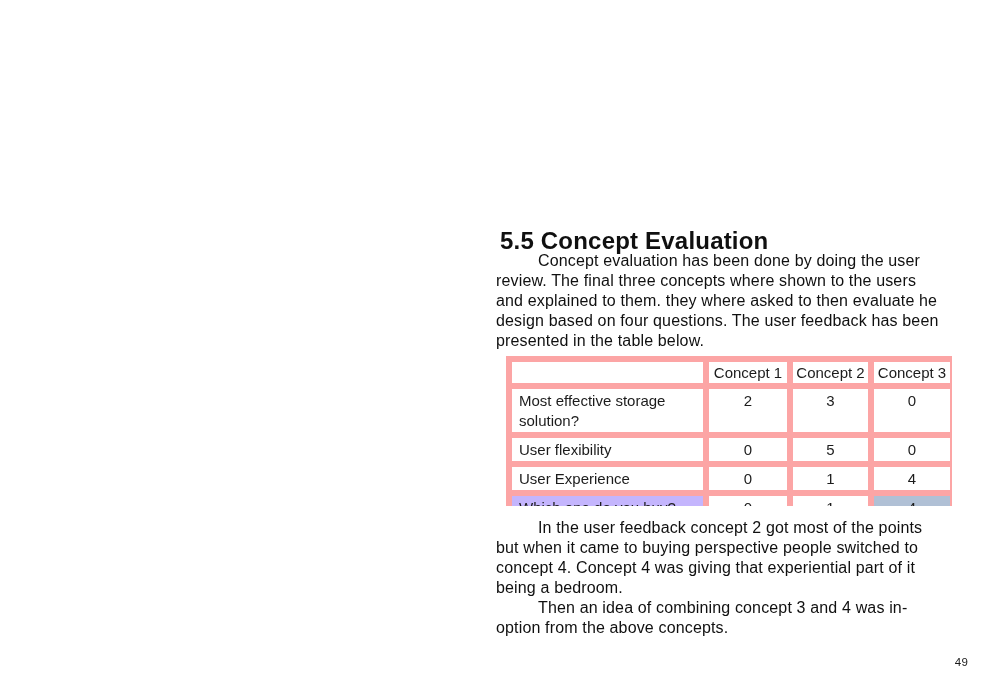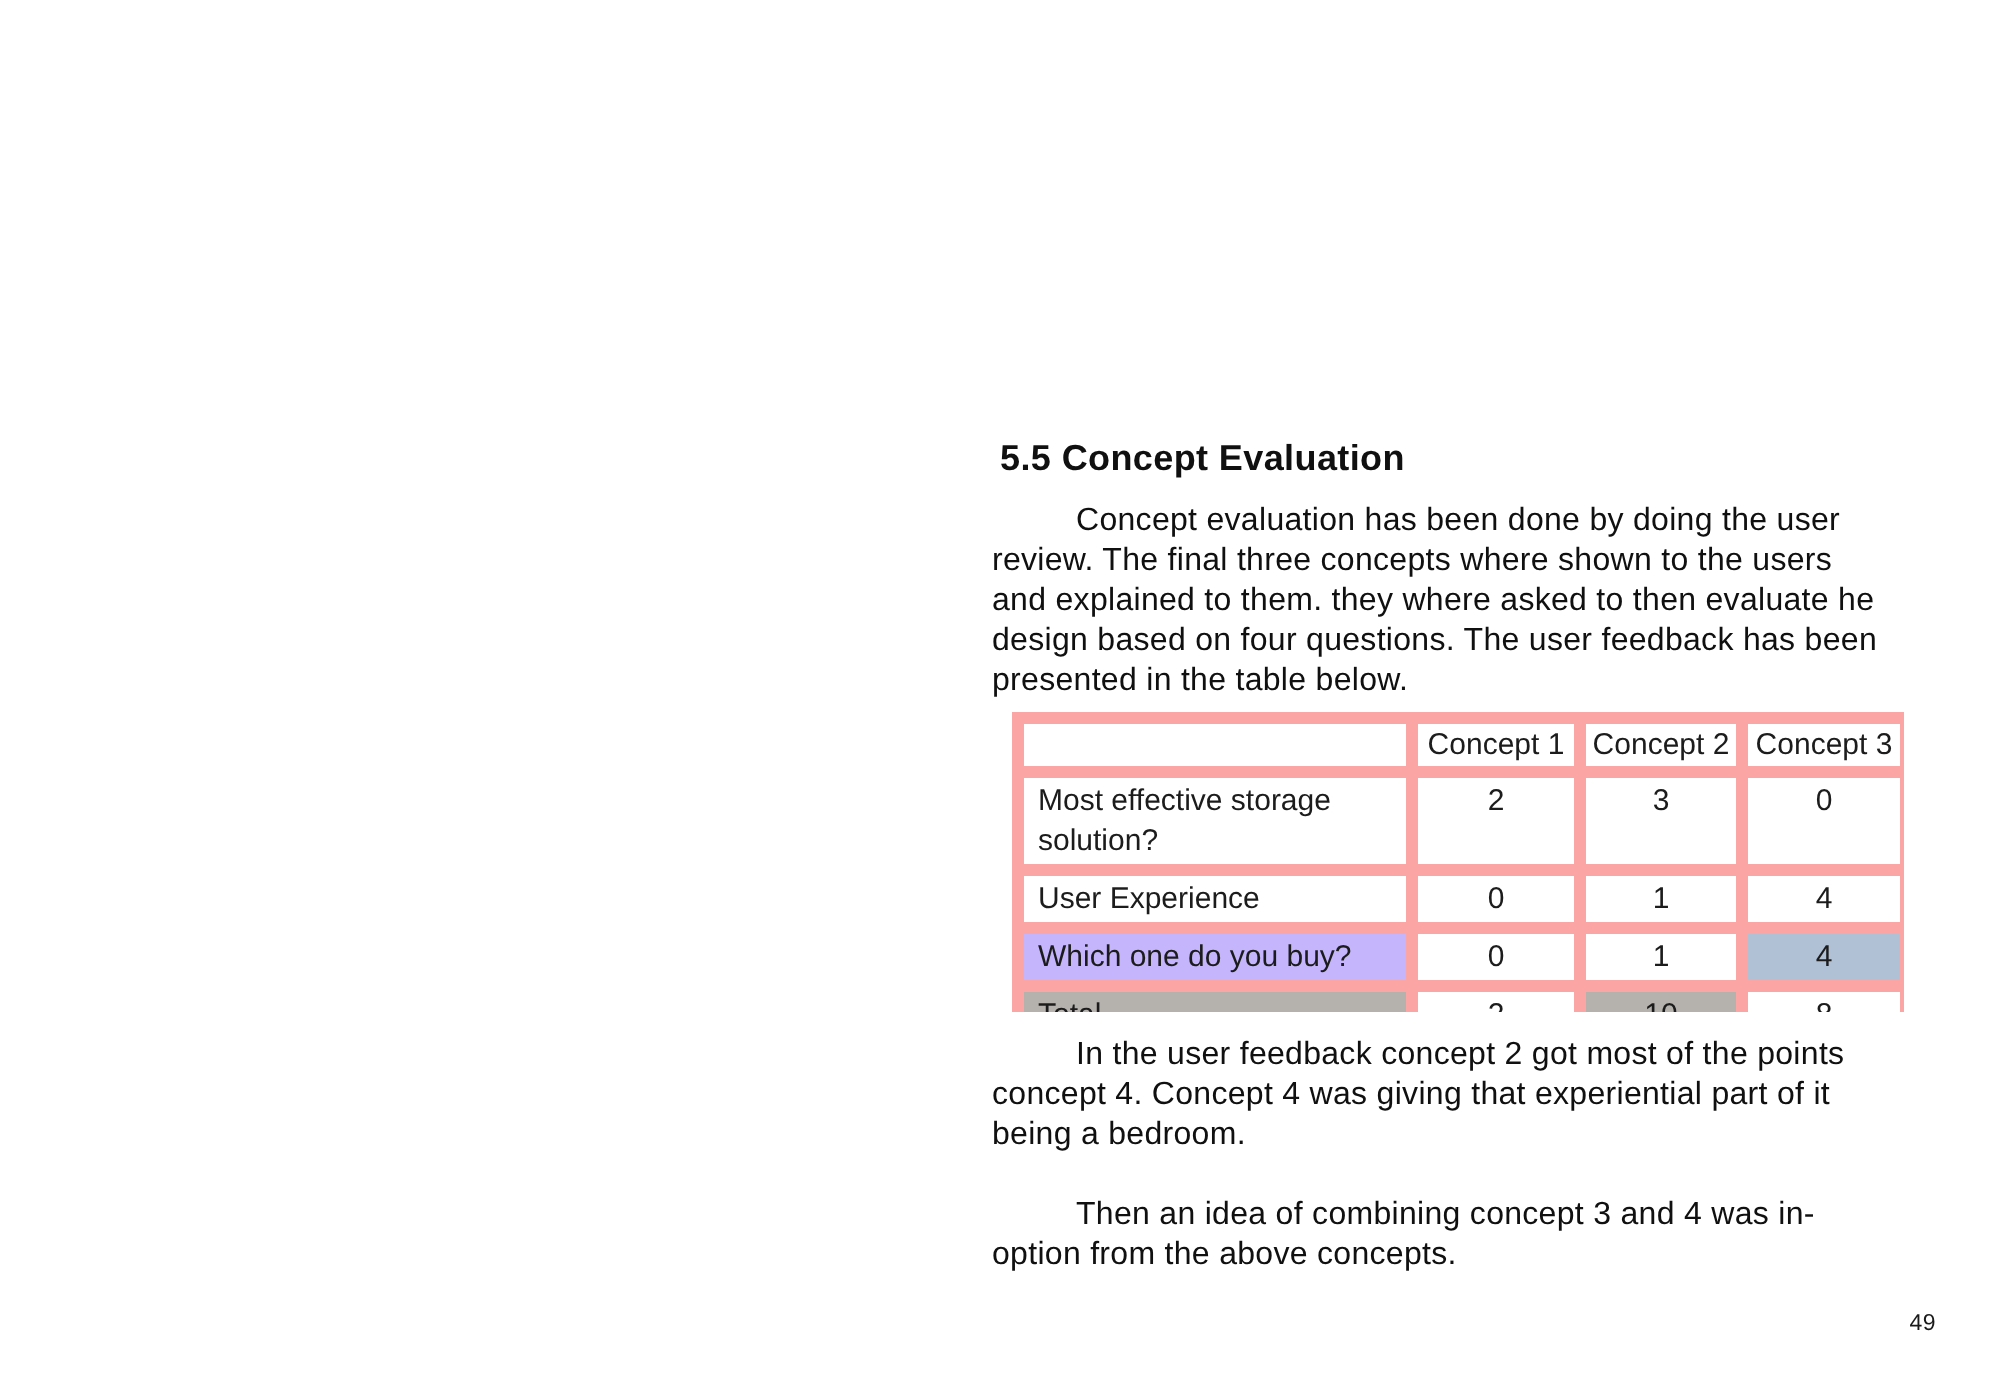--- a/index.html
+++ b/index.html
@@ -10,22 +10,22 @@
     height: 700px;
     background: #ffffff;
     overflow: hidden;
     font-family: "Liberation Sans", sans-serif;
     color: #0f0f0f;
   }
 
   .heading {
     position: absolute;
     left: 500px;
-    top: 216px;
-    font-size: 18px;
+    top: 228px;
+    font-size: 24px;
     font-weight: bold;
     letter-spacing: 0.2px;
     line-height: 26px;
     color: #101010;
     white-space: nowrap;
   }
 
   .para {
     position: absolute;
     left: 496px;
@@ -134,20 +134,26 @@
           </tr>
       </thead>
       <tbody>
           <tr>
             <td class="lbl">Most effective storage solution?</td>
             <td class="val">2</td>
             <td class="val">3</td>
             <td class="val">0</td>
           </tr>
           <tr>
+            <td class="lbl">User flexibility</td>
+            <td class="val">0</td>
+            <td class="val">5</td>
+            <td class="val">0</td>
+          </tr>
+          <tr>
             <td class="lbl">User Experience</td>
             <td class="val">0</td>
             <td class="val">1</td>
             <td class="val">4</td>
           </tr>
           <tr>
             <td class="lbl" style="background: #c4b5fd;">Which one do you buy?</td>
             <td class="val">0</td>
             <td class="val">1</td>
             <td class="val" style="background: rgb(176, 192, 213);">4</td>
@@ -157,20 +163,21 @@
             <td class="val">2</td>
             <td class="val" style="background: rgb(181, 178, 174);">10</td>
             <td class="val">8</td>
           </tr>
         </tbody>
     </table>
   </div>
 
   <div class="para" id="para2">
       <div class="line indent">In the user feedback concept 2 got most of the points</div>
+      <div class="line">but when it came to buying perspective people switched to</div>
       <div class="line">concept 4. Concept 4 was giving that experiential part of it</div>
       <div class="line">being a bedroom.</div>
     </div>
 
   <div class="para" id="para3">
       <div class="line indent">Then an idea of combining concept 3 and 4 was in-</div>
       <div class="line">option from the above concepts.</div>
     </div>
 
   <div class="page-number">49</div>

